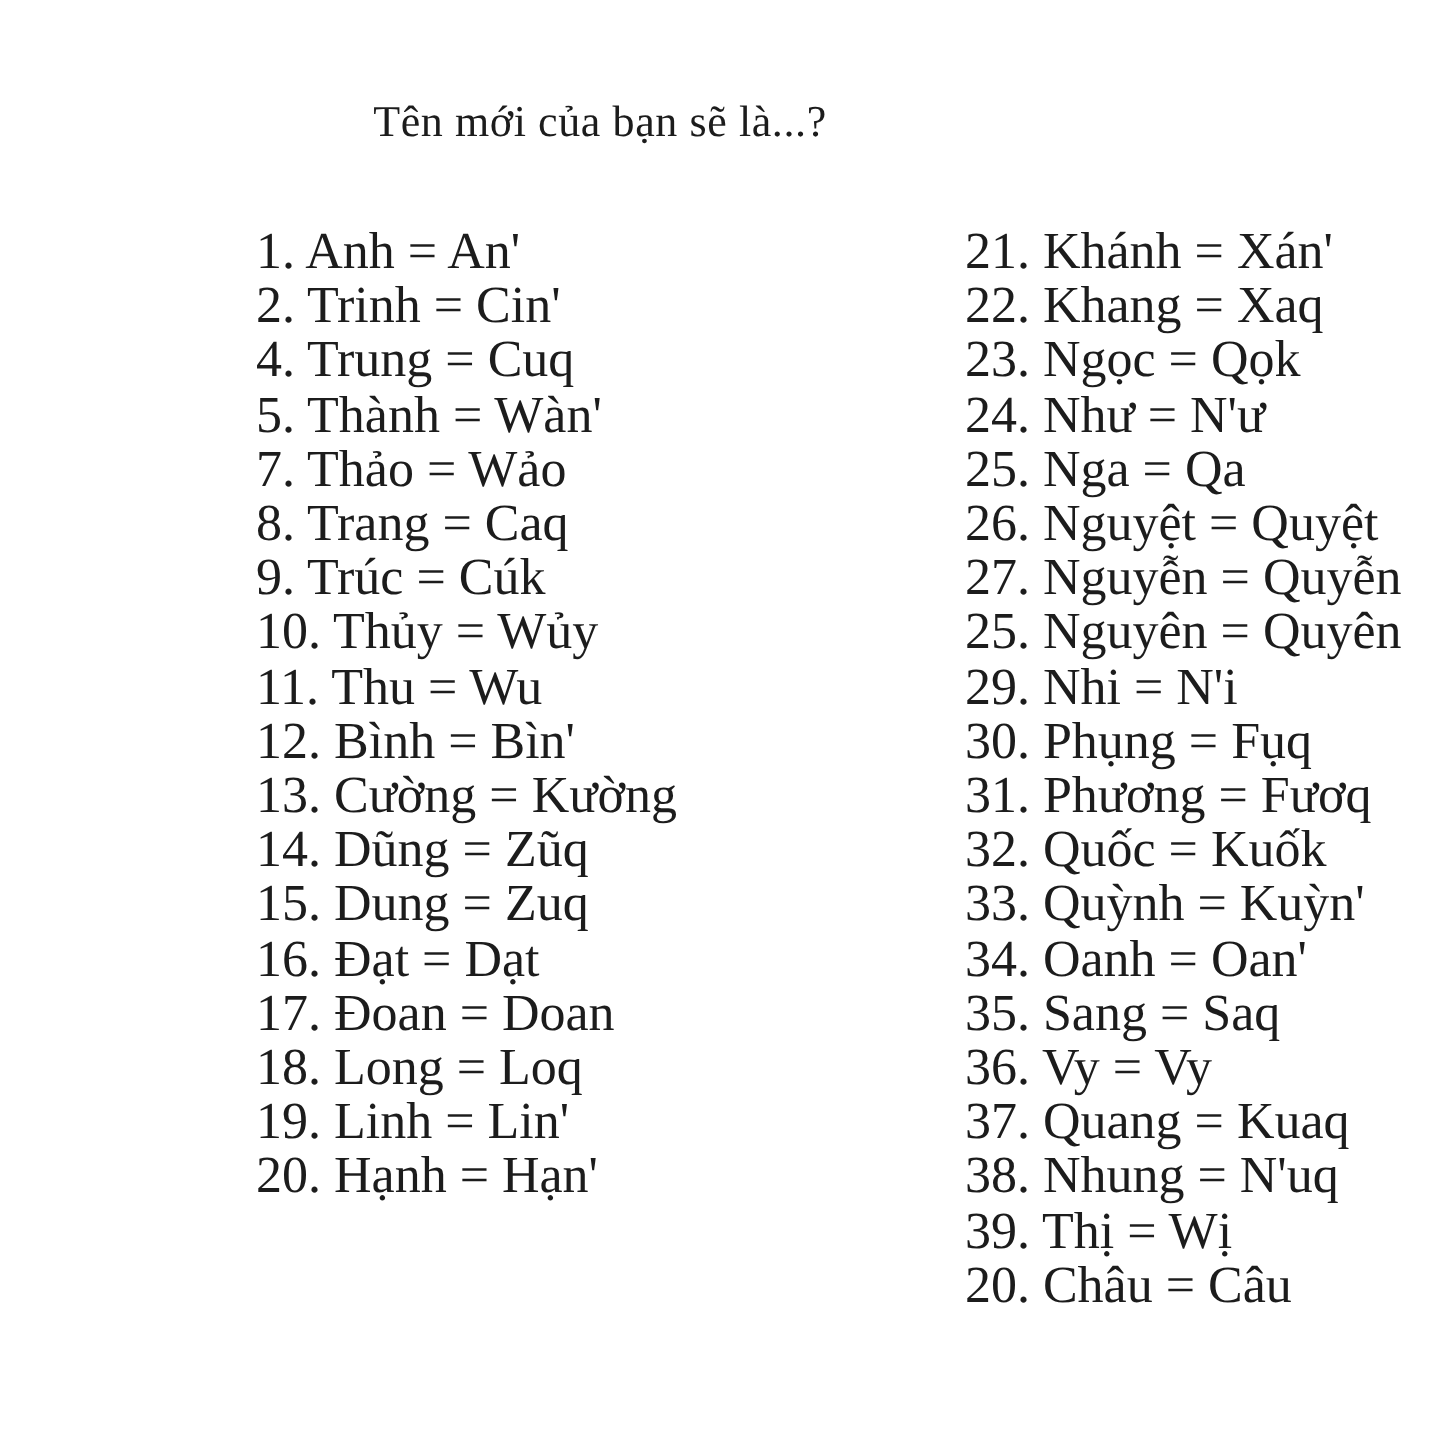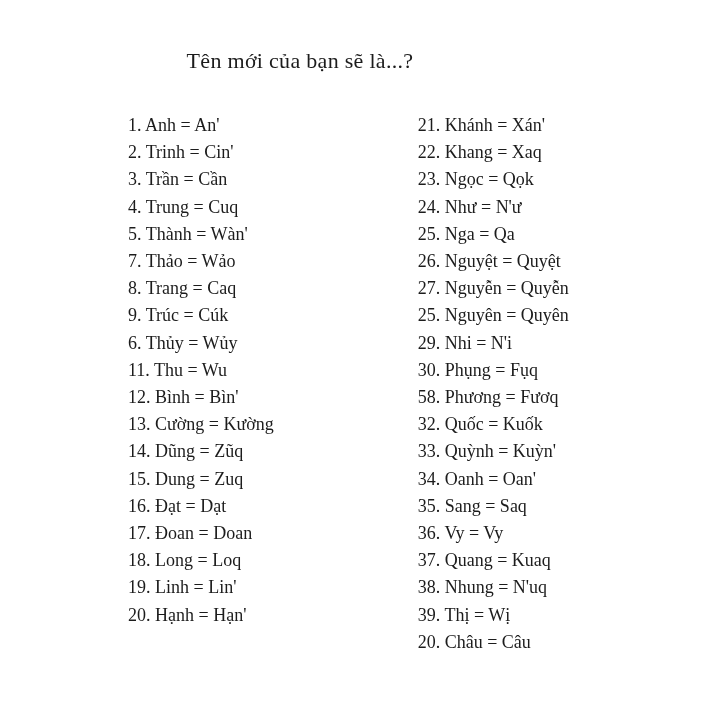--- a/index.html
+++ b/index.html
@@ -34,45 +34,44 @@
     padding-left: 128px;
   }
   .column {
     display: flex;
     flex-direction: column;
   }
   .column.right {
     margin-left: 144px;
   }
   .row {
-    font-size: 18px;
+    font-size: 26px;
     line-height: 27.2px;
     white-space: nowrap;
     color: #1c1c1c;
   }
 </style>
 </head>
 <body>
 
 <div class="page">
 
   <div class="title">Tên mới của bạn sẽ là...?</div>
 
   <div class="columns">
 
     <div class="column left">
       <div class="row">1. Anh = An'</div>
       <div class="row">2. Trinh = Cin'</div>
-      <div class="row">3. Trần = Cần</div>
       <div class="row">4. Trung = Cuq</div>
       <div class="row">5. Thành = Wàn'</div>
       <div class="row">7. Thảo = Wảo</div>
       <div class="row">8. Trang = Caq</div>
       <div class="row">9. Trúc = Cúk</div>
-      <div class="row">6. Thủy = Wủy</div>
+      <div class="row">10. Thủy = Wủy</div>
       <div class="row">11. Thu = Wu</div>
       <div class="row">12. Bình = Bìn'</div>
       <div class="row">13. Cường = Kường</div>
       <div class="row">14. Dũng = Zũq</div>
       <div class="row">15. Dung = Zuq</div>
       <div class="row">16. Đạt = Dạt</div>
       <div class="row">17. Đoan = Doan</div>
       <div class="row">18. Long = Loq</div>
       <div class="row">19. Linh = Lin'</div>
       <div class="row">20. Hạnh = Hạn'</div>
@@ -82,21 +81,21 @@
       <div class="row">21. Khánh = Xán'</div>
       <div class="row">22. Khang = Xaq</div>
       <div class="row">23. Ngọc = Qọk</div>
       <div class="row">24. Như = N'ư</div>
       <div class="row">25. Nga = Qa</div>
       <div class="row">26. Nguyệt = Quyệt</div>
       <div class="row">27. Nguyễn = Quyễn</div>
       <div class="row">25. Nguyên = Quyên</div>
       <div class="row">29. Nhi = N'i</div>
       <div class="row">30. Phụng = Fụq</div>
-      <div class="row">58. Phương = Fươq</div>
+      <div class="row">31. Phương = Fươq</div>
       <div class="row">32. Quốc = Kuốk</div>
       <div class="row">33. Quỳnh = Kuỳn'</div>
       <div class="row">34. Oanh = Oan'</div>
       <div class="row">35. Sang = Saq</div>
       <div class="row">36. Vy = Vy</div>
       <div class="row">37. Quang = Kuaq</div>
       <div class="row">38. Nhung = N'uq</div>
       <div class="row">39. Thị = Wị</div>
       <div class="row">20. Châu = Câu</div>
     </div>

